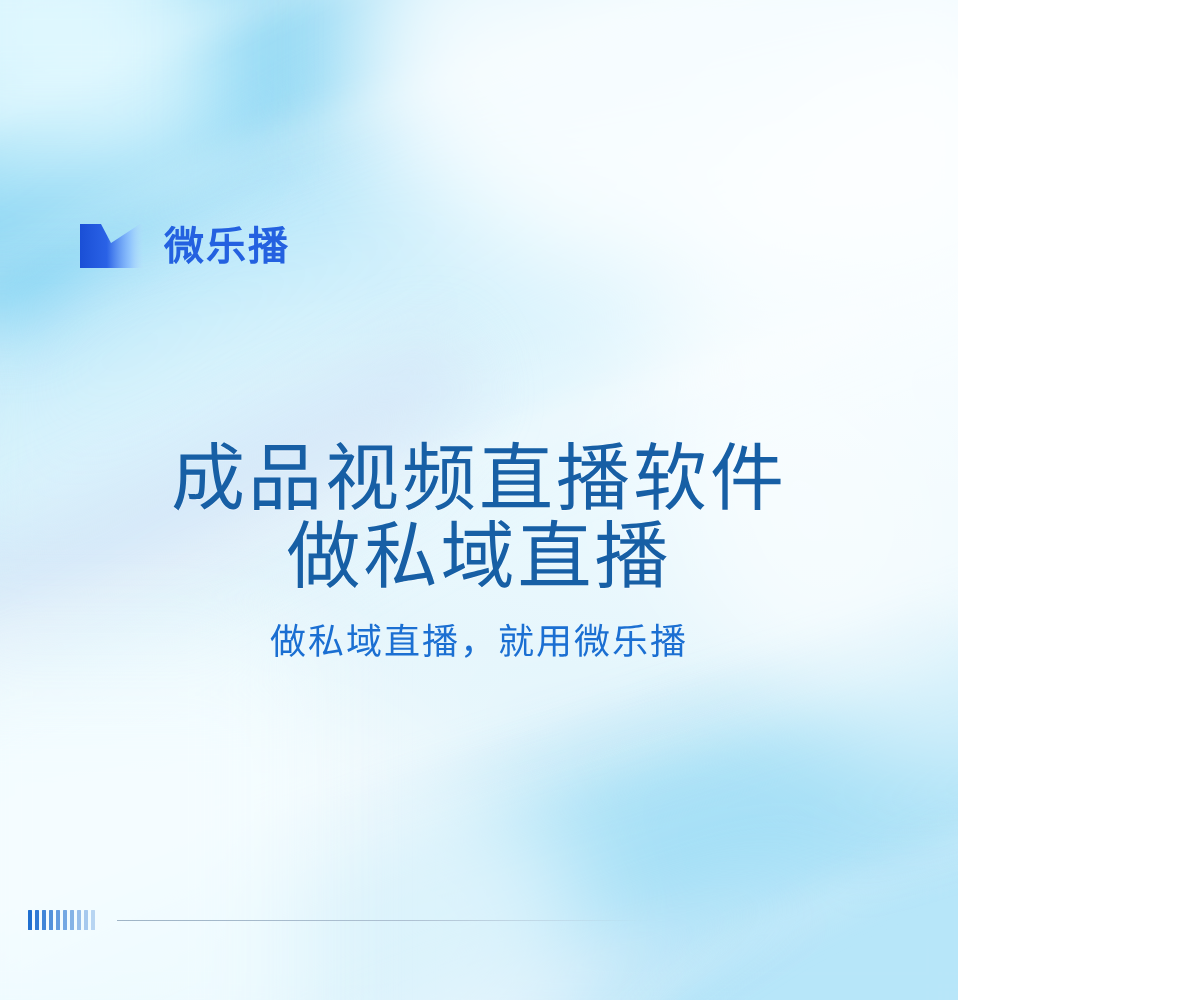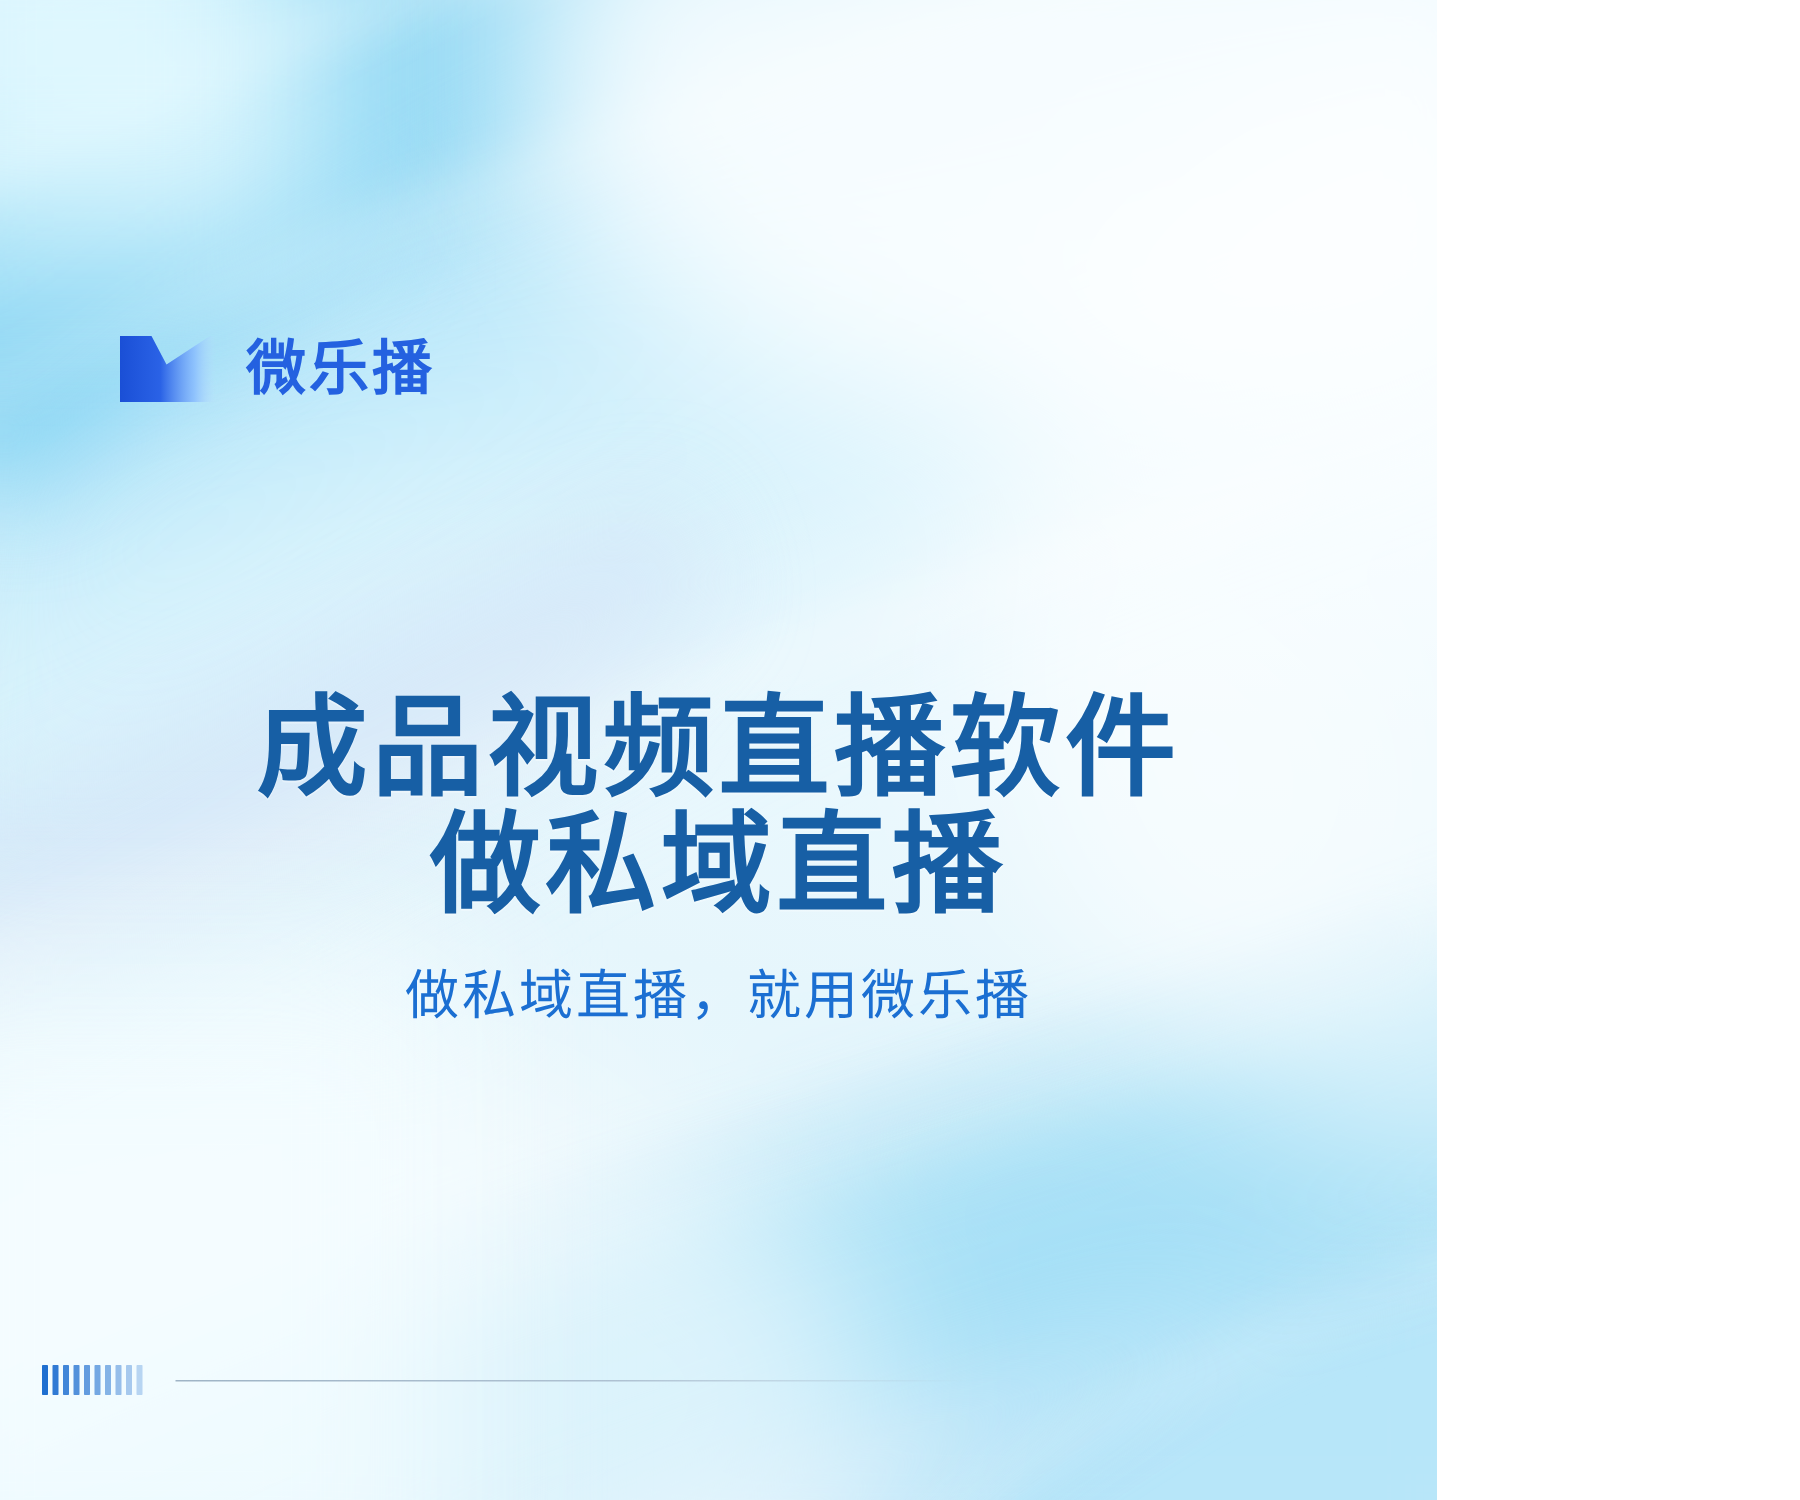--- a/index.html
+++ b/index.html
@@ -38,36 +38,35 @@
     font-family:"Liberation Sans","DejaVu Sans",sans-serif;
   }
 
   
   .hero{
     position:absolute; left:0; right:0; top:440px;
     text-align:center;
   }
   .hero-title{
     color:#175fa5;
-    font-weight:bold;
+    font-weight:normal;
     font-size:74px;
     line-height:1.06;
     letter-spacing:3px;
     font-family:"Liberation Sans","DejaVu Sans",sans-serif;
     text-shadow:0 1px 0 rgba(255,255,255,.35);
-    margin-top:20px;
   }
   .hero-title .l2{ display:block; }
   .hero-sub{
     margin-top:26px;
     color:#1b6fd2;
     font-size:36px;
     letter-spacing:2px;
     line-height:1.2;
-    font-family:Liberation Serif, serif;
+    font-family:Liberation Mono, monospace;
   }
 
   
   .deco{
     position:absolute; left:28px; top:910px;
     display:flex; align-items:center; width:620px;
   }
   .bars{ display:flex; align-items:flex-end; gap:3px; height:20px; }
   .bar{ width:4px; height:20px; background:#1f6fd0; border-radius:.5px; }
   .deco-rule{

